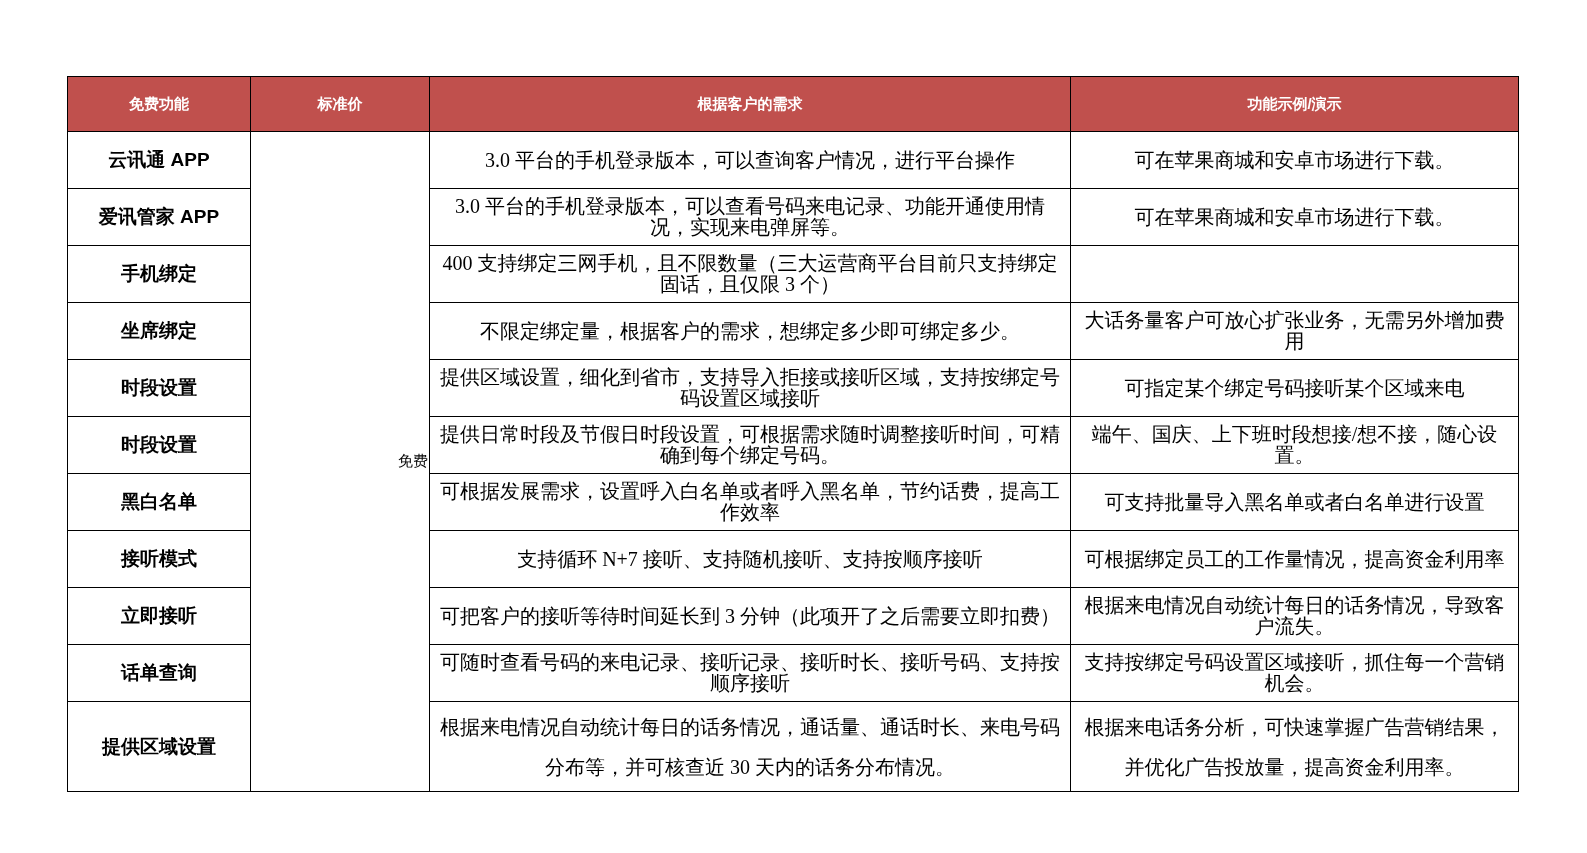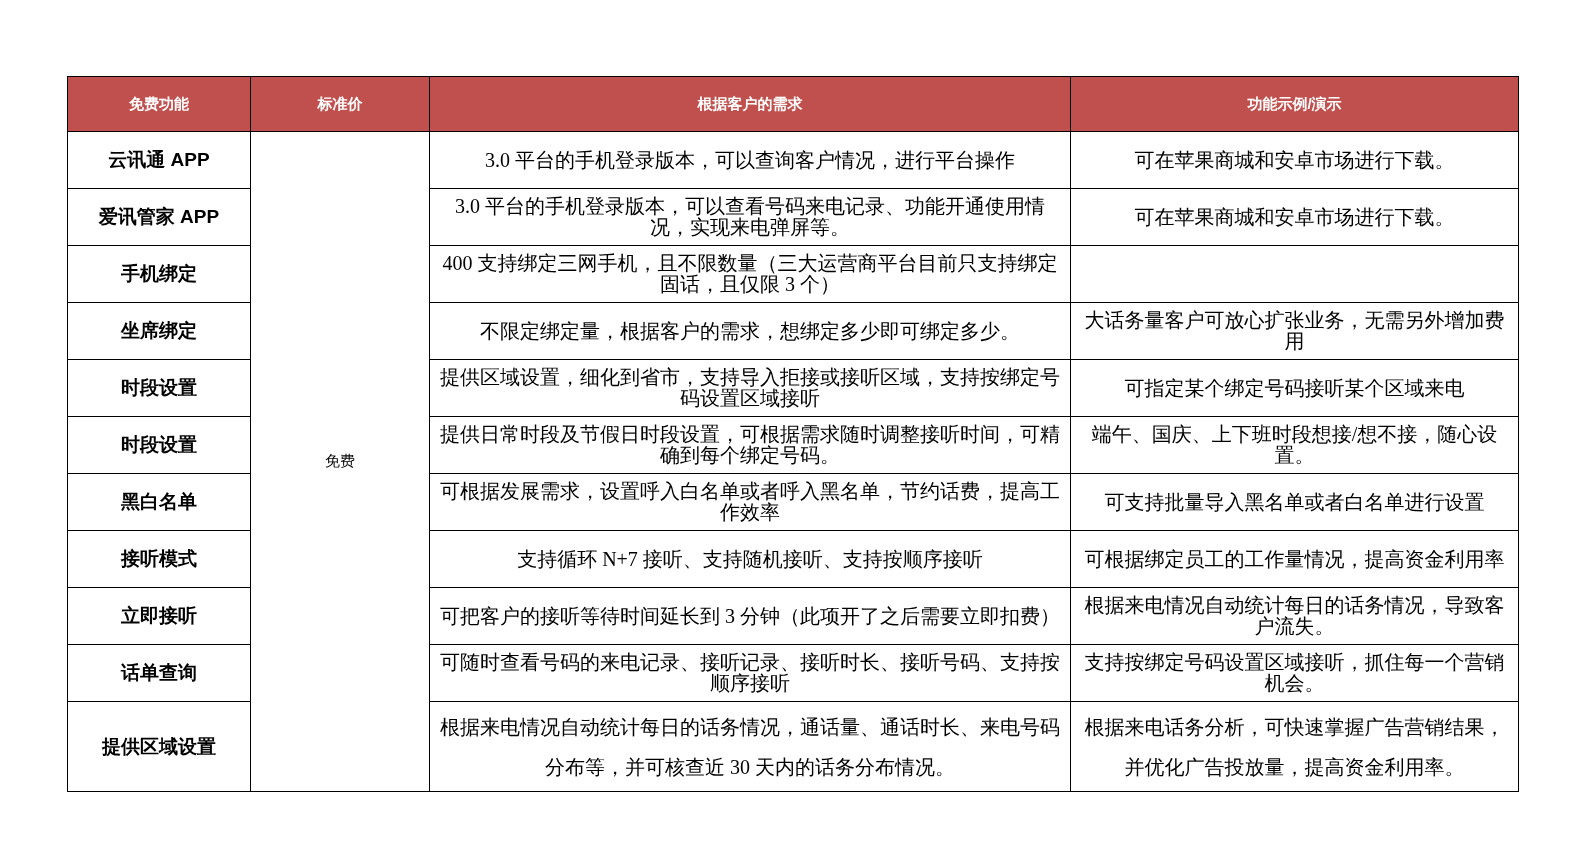--- a/index.html
+++ b/index.html
@@ -42,21 +42,21 @@
   tr.body-row { height: 57px; }
   tr.body-row.tall { height: 90px; }
   td.feature-cell {
     font-family: "Liberation Sans", "DejaVu Sans", sans-serif;
     font-weight: bold;
     font-size: 19px;
     text-align: center;
     padding: 0 4px;
   }
   td.price-cell {
-    text-align: center;
+    text-align: right;
     font-size: 15px;
   }
   td.detail-cell, td.example-cell {
     font-size: 20px;
     text-align: center;
     padding: 0 7px;
     line-height: 21px;
   }
   tr.body-row.tall td.detail-cell,
   tr.body-row.tall td.example-cell {

